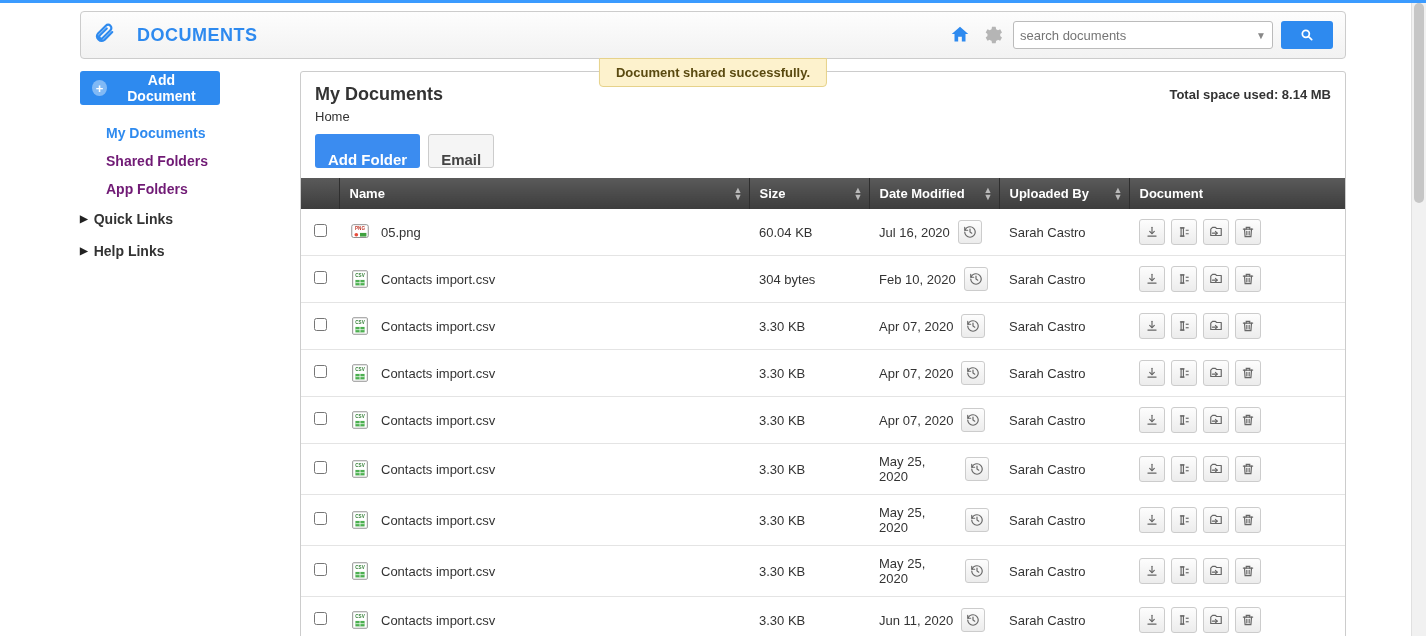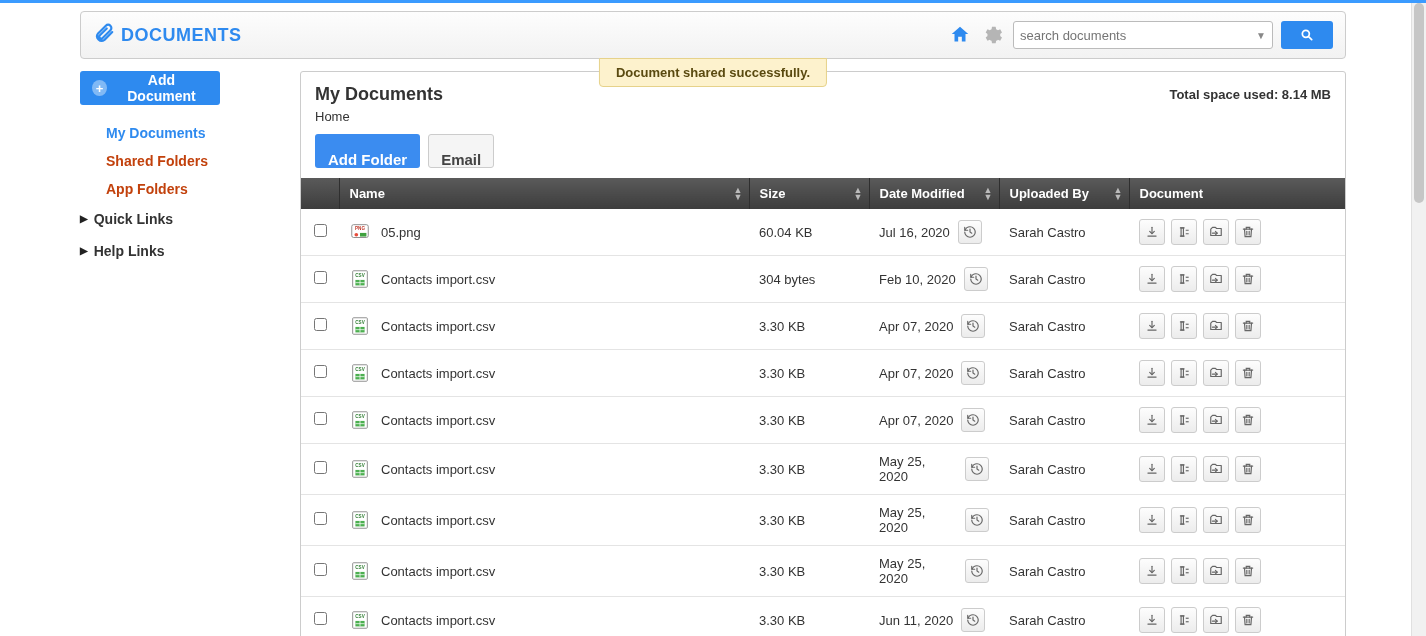--- a/index.html
+++ b/index.html
@@ -18,21 +18,21 @@
     margin: 8px 80px 0 80px;
     height: 48px;
     border: 1px solid #ccc;
     border-radius: 4px;
     display: flex;
     align-items: center;
     padding: 0 12px;
     background: linear-gradient(#fdfdfd,#f2f2f2);
   }
   .brand {
-    display: flex; align-items: center; gap: 6px;
+    display: flex; align-items: center; gap: 22px;
     color: #2e8aef; font-weight: bold; font-size: 18px;
     letter-spacing: 0.5px;
   }
   .brand svg { width: 22px; height: 22px; }
   .spacer { flex: 1; }
   .topicons { display: flex; align-items: center; gap: 10px; margin-right: 10px; }
   .topicons .icon { width: 22px; height: 22px; display:flex; align-items:center; justify-content:center; }
   .searchwrap { display:flex; align-items:center; gap:8px;justify-content:flex-end; }
   .searchbox {
     width: 260px; height: 28px; border:1px solid #bbb; border-radius:3px;
@@ -61,21 +61,21 @@
     background:#2e8aef; color:#fff; border:none; border-radius:3px;
     height:34px; width:140px; display:flex; align-items:center; gap:8px;
     padding:0 12px; font-size:14px; font-weight:bold; cursor:pointer;
   }
   .adddoc-btn .plus {
     width:16px;height:16px;border-radius:50%;background:rgba(255,255,255,0.4);
     display:flex;align-items:center;justify-content:center;font-size:13px;line-height:1;
   }
   .navgroup { margin-top:14px; }
   .navitem {
-    padding:6px 4px 6px 26px; font-size:14px; font-weight:bold; color:#c2410c;
+    padding:6px 4px 6px 26px; font-size:14px; font-weight:bold; color:#701a75;
     cursor:pointer;
   }
   .navitem.sub { font-weight:bold; }
   .navitem.active { color:#2e8aef; }
   .navsection {
     display:flex; align-items:center; gap:6px; padding:8px 0; font-size:14px;
     font-weight:bold; cursor:pointer;
   }
   .navsection .tri { font-size:10px; color:#222; transform:translateY(-1px); }
 

